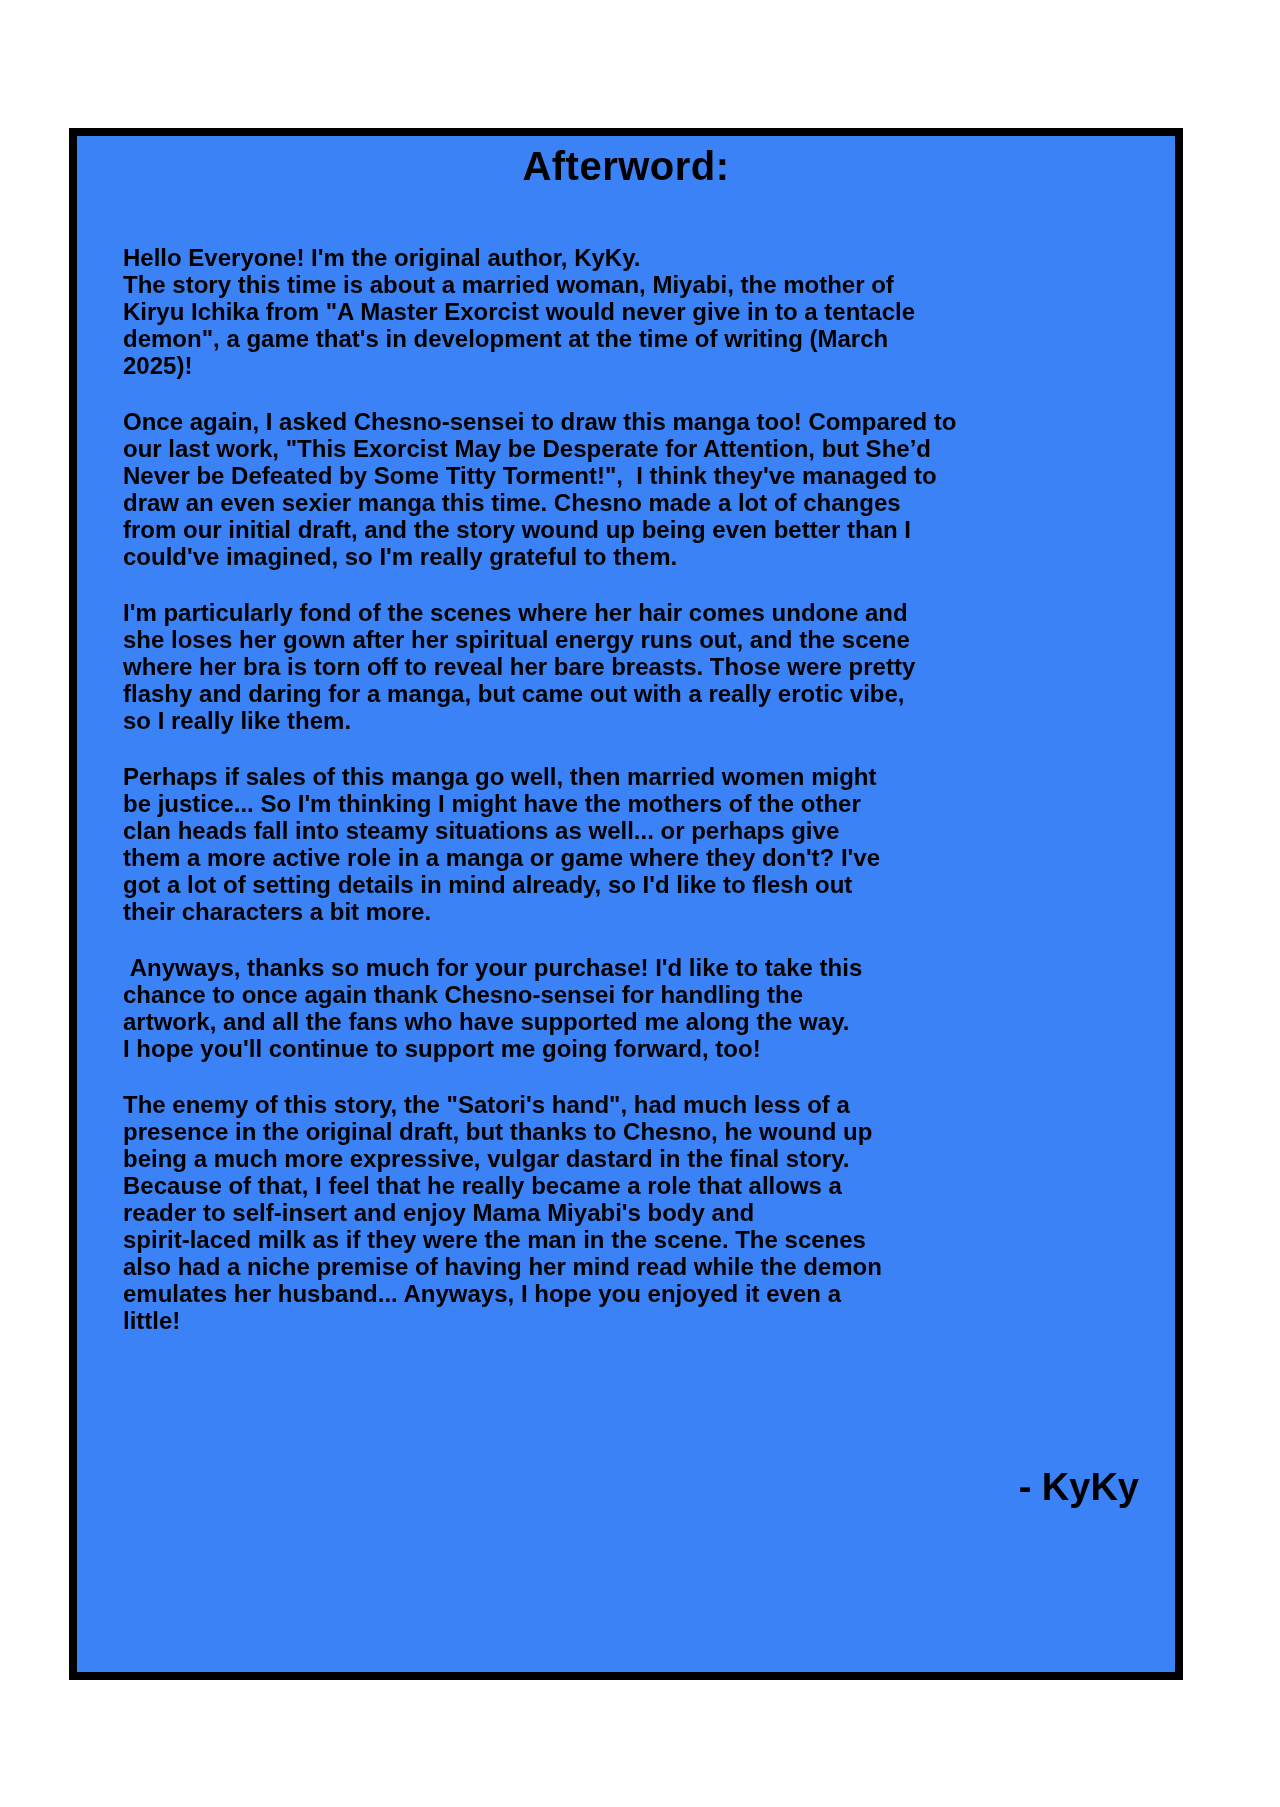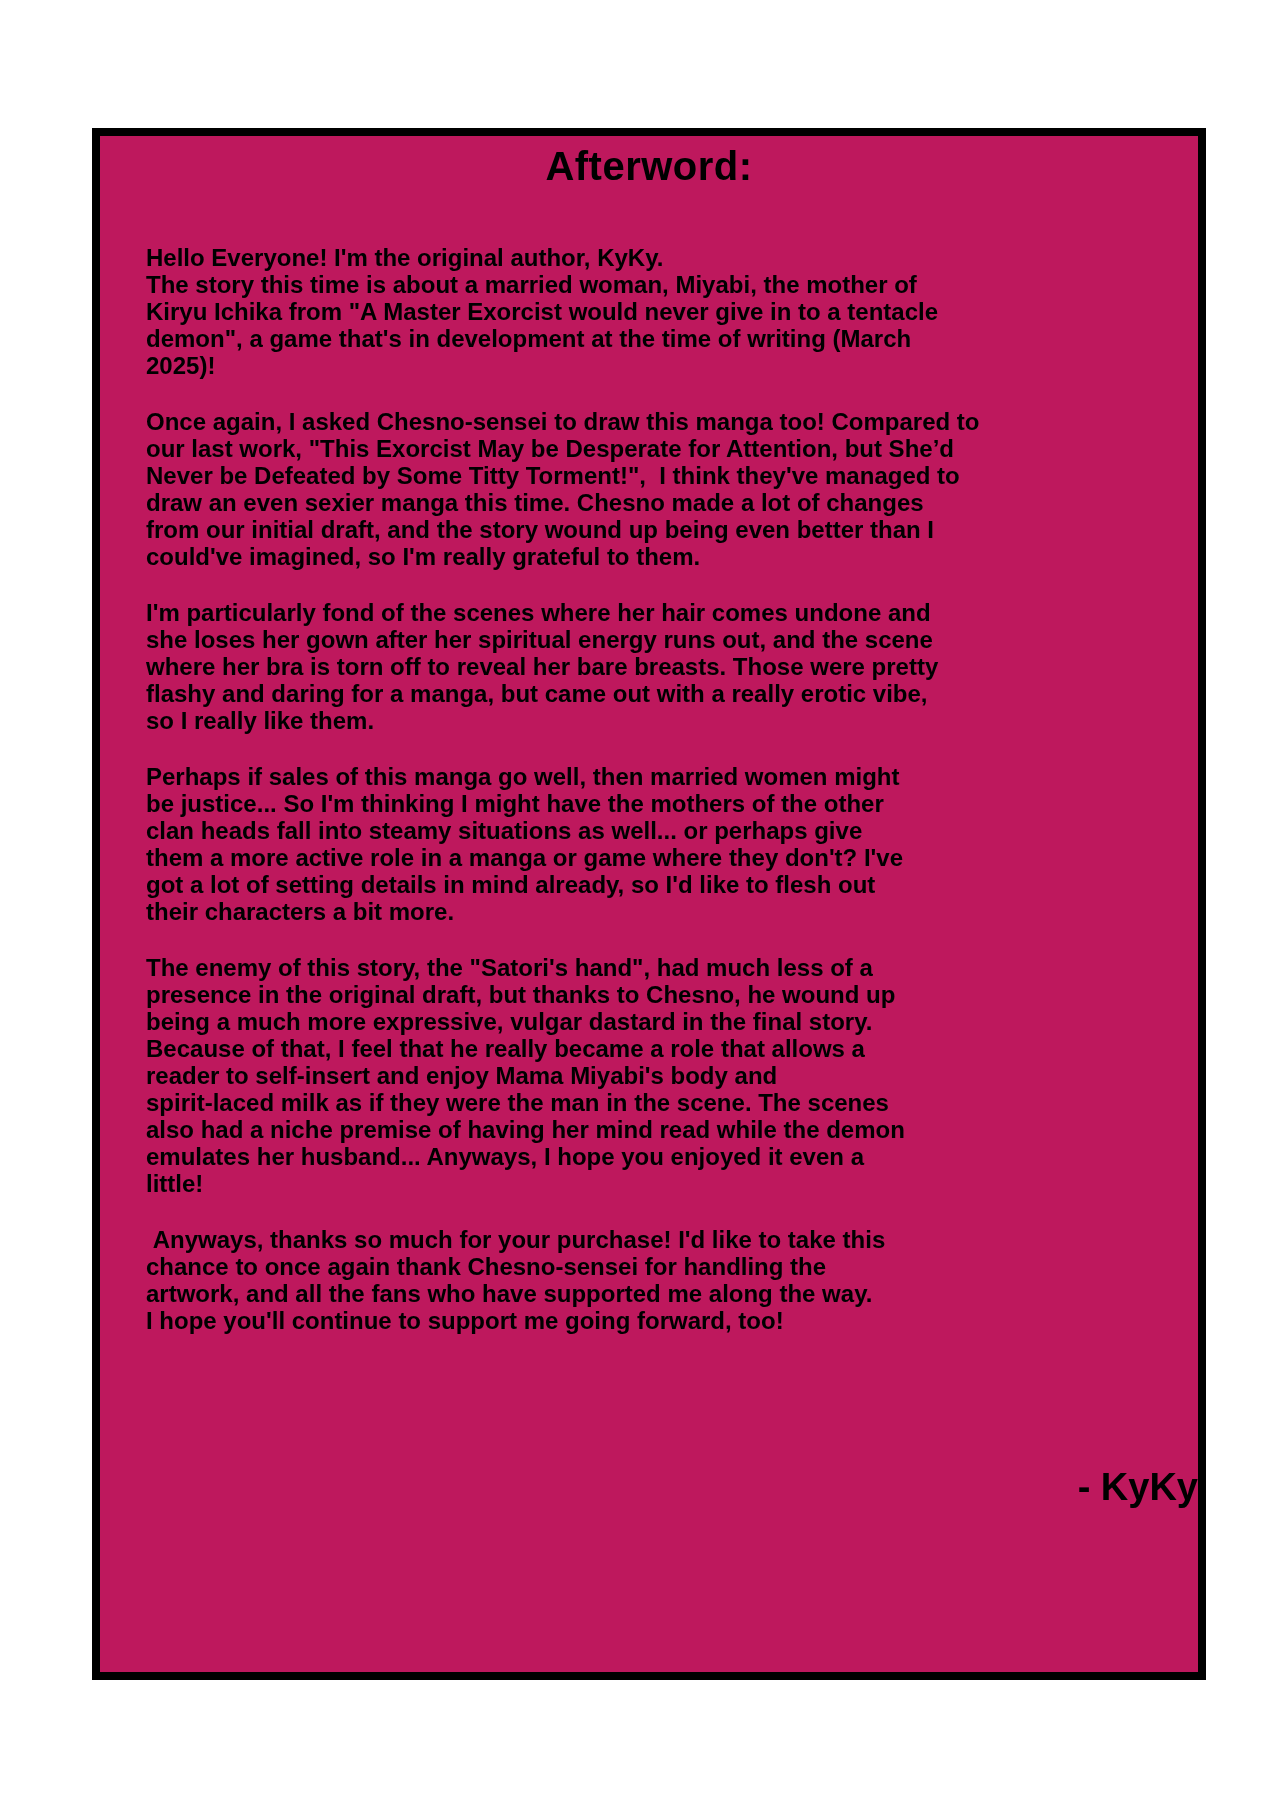--- a/index.html
+++ b/index.html
@@ -9,27 +9,27 @@
   }
   body {
     position: relative;
     width: 1280px;
     height: 1807px;
     font-family: "Liberation Sans", "DejaVu Sans", sans-serif;
     color: #000000;
   }
   .frame {
     position: absolute;
-    left: 92px;
+    left: 69px;
     top: 128px;
     width: 1114px;
     height: 1552px;
     border: 8px solid #000000;
     box-sizing: border-box;
-    background: #be185d;
+    background: #3b82f6;
   }
   .title {
     margin: 8px 0 0 0;
     text-align: center;
     font-size: 40px;
     line-height: 44px;
     font-weight: 700;
     letter-spacing: 0.5px;
     color: #000000;
   }
@@ -42,20 +42,21 @@
     line-height: 27px;
     font-weight: 700;
     white-space: pre-wrap;
     color: #000000;
   }
   .para:last-child {
     margin-bottom: 0;
   }
   .signature {
     margin-top: 132px;
+    padding-right: 36px;
     text-align: right;
     font-size: 38px;
     line-height: 42px;
     font-weight: 700;
     color: #000000;
   }
 </style>
 </head>
 <body>
 
@@ -78,29 +79,29 @@
 she loses her gown after her spiritual energy runs out, and the scene
 where her bra is torn off to reveal her bare breasts. Those were pretty
 flashy and daring for a manga, but came out with a really erotic vibe,
 so I really like them.</p>
       <p class="para">Perhaps if sales of this manga go well, then married women might
 be justice... So I'm thinking I might have the mothers of the other
 clan heads fall into steamy situations as well... or perhaps give
 them a more active role in a manga or game where they don't? I've
 got a lot of setting details in mind already, so I'd like to flesh out
 their characters a bit more.</p>
+      <p class="para"> Anyways, thanks so much for your purchase! I'd like to take this
+chance to once again thank Chesno-sensei for handling the
+artwork, and all the fans who have supported me along the way.
+I hope you'll continue to support me going forward, too!</p>
       <p class="para">The enemy of this story, the "Satori's hand", had much less of a
 presence in the original draft, but thanks to Chesno, he wound up
 being a much more expressive, vulgar dastard in the final story.
 Because of that, I feel that he really became a role that allows a
 reader to self-insert and enjoy Mama Miyabi's body and
 spirit-laced milk as if they were the man in the scene. The scenes
 also had a niche premise of having her mind read while the demon
 emulates her husband... Anyways, I hope you enjoyed it even a
 little!</p>
-      <p class="para"> Anyways, thanks so much for your purchase! I'd like to take this
-chance to once again thank Chesno-sensei for handling the
-artwork, and all the fans who have supported me along the way.
-I hope you'll continue to support me going forward, too!</p>
     </div>
     <div class="signature">- KyKy</div>
   </div>
 </div>
 
 </body></html>

